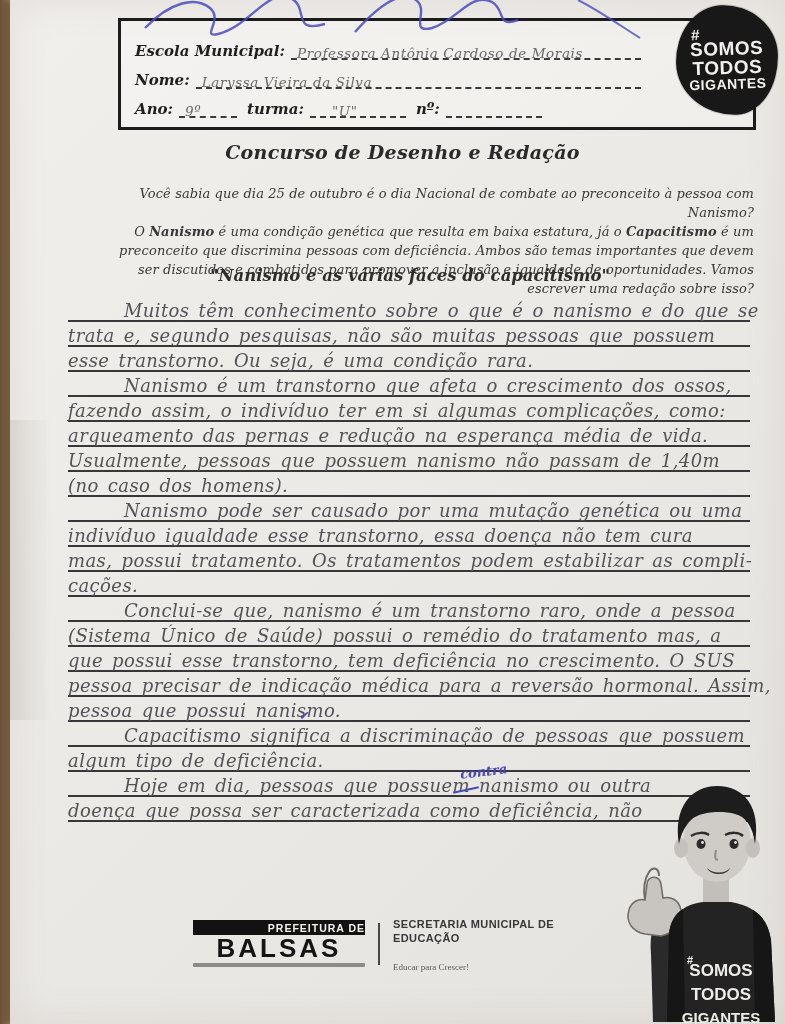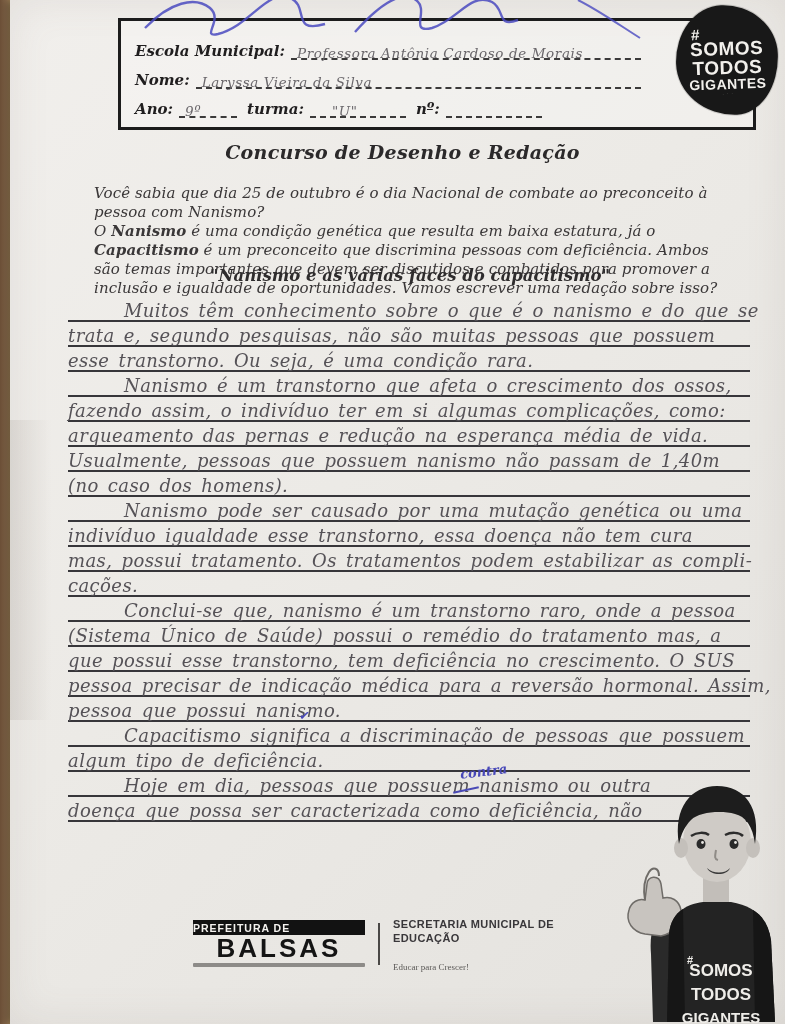--- a/index.html
+++ b/index.html
@@ -57,23 +57,23 @@
   .logo-l1,.logo-l2 { font-size:19px; font-weight:bold; letter-spacing:0.5px; }
   .logo-l3 { font-size:14px; font-weight:bold; letter-spacing:0.5px; }
   .logo-tiny { font-size:4px; color:#cfcdc9; letter-spacing:1px; }
   
   .contest-title {
     position:absolute; left:0; top:141px; width:785px; text-align:center;
     font-family:"DejaVu Serif", serif; font-style:italic; font-weight:bold;
     font-size:19px; color:#2b292a; letter-spacing:0.3px;
   }
   .intro {
-    position:absolute; left:84px; top:184px; width:640px;
+    position:absolute; left:104px; top:184px; width:640px;
     font-family:"DejaVu Serif", serif; font-style:italic;
-    font-size:15px; line-height:19px; color:#3a3738; letter-spacing:0.1px;
+    font-size:13px; line-height:19px; color:#3a3738; letter-spacing:0.1px;text-align:right;
   }
   .intro .b { font-weight:bold; }
   .essay-title {
     position:absolute; left:0; top:266px; width:800px; text-align:center;
     font-family:"DejaVu Serif", serif; font-style:italic; font-weight:bold;
     font-size:16.5px; color:#2e2c2d;
   }
   
   .essay {
     position:absolute; left:58px; top:297px; width:682px; z-index:5;
@@ -99,21 +99,21 @@
     position:absolute; left:231px; top:411px; z-index:20;
     color:#4747b8; font-size:13px; font-weight:bold; transform:rotate(8deg);
   }
   
   .footer {
     position:absolute; left:183px; top:916px; display:flex; align-items:center; z-index:4;
   }
   .city-logo { width:172px; }
   .city-top {
     background:#121212; color:#f4f2ef; font-weight:bold; font-size:10.5px;
-    letter-spacing:1px; text-align:left; padding:2px 0 1px;
+    letter-spacing:1px; text-align:right; padding:2px 0 1px;
   }
   .city-name {
     font-size:26px; font-weight:900; letter-spacing:3px; color:#141414;
     text-align:center; line-height:1.05; font-family:"Liberation Sans", sans-serif;
   }
   .city-tagline { height:4px; background:#8d8b88; margin-top:1px; border-radius:1px; }
   .footer-divider { width:2px; height:42px; background:#4a4846; margin:0 13px; }
   .sec-block { padding-top:2px; }
   .sec-l1,.sec-l2 { font-size:11px; font-weight:bold; color:#39373a; letter-spacing:0.4px; line-height:1.25; }
   .sec-l3 { font-size:9px; color:#5c5a58; margin-top:16px;font-family:Liberation Serif, serif; }

